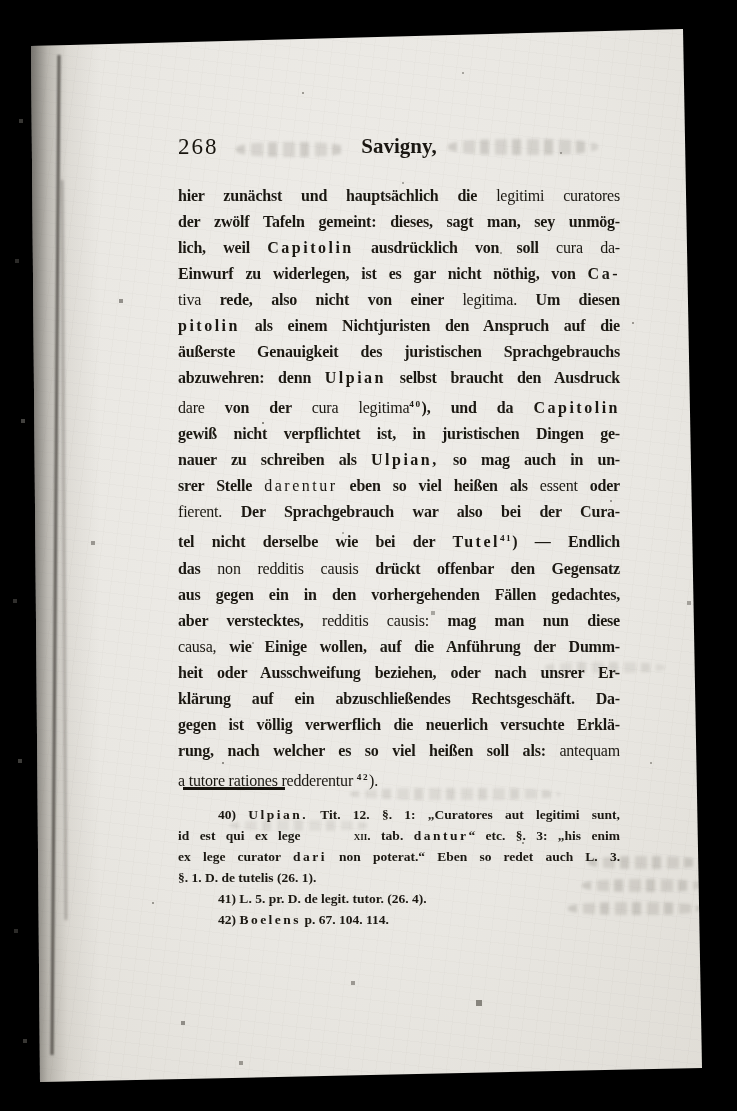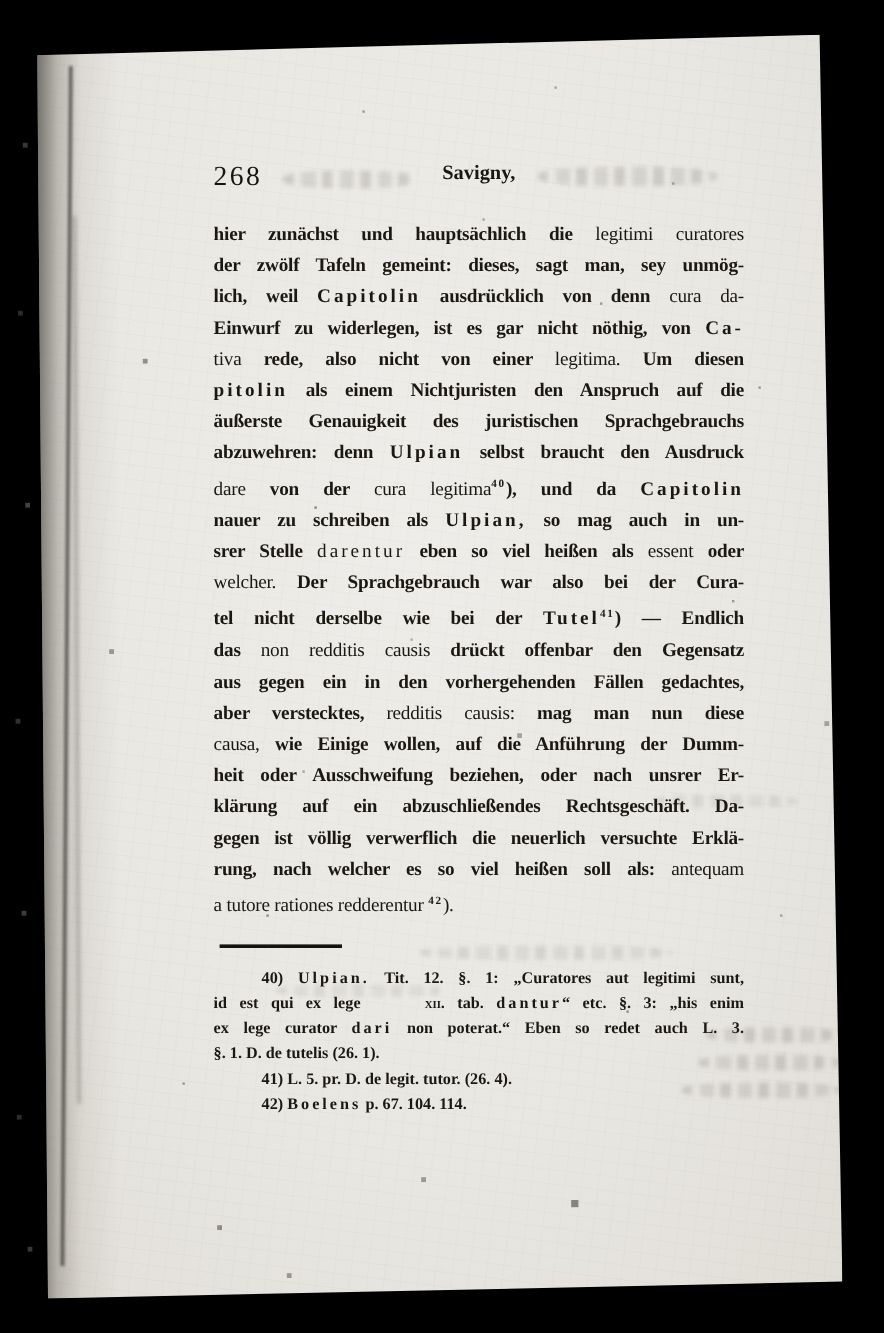--- a/index.html
+++ b/index.html
@@ -56,21 +56,21 @@
   .sm4 { left:588px; top:856px; width:112px; height:13px; }
   .sm5 { left:582px; top:879px; width:120px; height:13px; }
   .sm6 { left:568px; top:902px; width:132px; height:13px; }
   .sm7 { left:545px; top:662px; width:120px; height:11px; opacity:.3; }
   .sm8 { left:230px; top:820px; width:140px; height:11px; opacity:.28; }
 
   
   .pagenum { position:absolute; left:178px; top:134px; font-size:23px; font-weight:400;
     letter-spacing:2px; color:#17140e; }
   .runhead { position:absolute; left:178px; top:134px; width:442px; text-align:center;
-    font-size:17px; font-weight:700; color:#1a1712; }
+    font-size:21px; font-weight:700; color:#1a1712; }
 
   
   .body-block { position:absolute; left:178px; top:183px; width:442px;
     font-size:16px; line-height:26px; letter-spacing:-0.2px; color:#1b1812; }
   .fnotes-block { position:absolute; left:178px; top:804px; width:442px;
     font-size:13.5px; line-height:21px; color:#1b1812; }
 
   .tline { text-align:justify; text-align-last:justify; height:auto; }
   .no-just { text-align:center; text-align-last:left; }
   .indent { text-indent:40px; }
@@ -106,30 +106,31 @@
   <div class="smudge sm6"></div>
   <div class="smudge sm7"></div>
   <div class="smudge sm8"></div>
 
   <div class="pagenum">268</div>
   <div class="runhead">Savigny,</div>
 
   <div class="body-block">
       <div class="tline"><span class="seg-f">hier zunächst und hauptsächlich die </span><span class="seg-l">legitimi curatores</span></div>
       <div class="tline"><span class="seg-f">der zwölf Tafeln gemeint: dieses, sagt man, sey unmög-</span></div>
-      <div class="tline"><span class="seg-f">lich, weil </span><span class="seg-fs">Capitolin</span><span class="seg-f"> ausdrücklich von denn </span><span class="seg-l">cura da-</span></div>
+      <div class="tline"><span class="seg-f">lich, weil </span><span class="seg-fs">Capitolin</span><span class="seg-f"> ausdrücklich von soll </span><span class="seg-l">cura da-</span></div>
       <div class="tline"><span class="seg-f">Einwurf zu widerlegen, ist es gar nicht nöthig, von </span><span class="seg-fs">Ca-</span></div>
       <div class="tline"><span class="seg-l">tiva</span><span class="seg-f"> rede, also nicht von einer </span><span class="seg-l">legitima.</span><span class="seg-f"> Um diesen</span></div>
       <div class="tline"><span class="seg-fs">pitolin</span><span class="seg-f"> als einem Nichtjuristen den Anspruch auf die</span></div>
       <div class="tline"><span class="seg-f">äußerste Genauigkeit des juristischen Sprachgebrauchs</span></div>
       <div class="tline"><span class="seg-f">abzuwehren: denn </span><span class="seg-fs">Ulpian</span><span class="seg-f"> selbst braucht den Ausdruck</span></div>
       <div class="tline"><span class="seg-l">dare</span><span class="seg-f"> von der </span><span class="seg-l">cura legitima</span><span class="seg-sup">40</span><span class="seg-f">), und da </span><span class="seg-fs">Capitolin</span></div>
+      <div class="tline"><span class="seg-f">gewiß nicht verpflichtet ist, in juristischen Dingen ge-</span></div>
       <div class="tline"><span class="seg-f">nauer zu schreiben als </span><span class="seg-fs">Ulpian,</span><span class="seg-f"> so mag auch in un-</span></div>
       <div class="tline"><span class="seg-f">srer Stelle </span><span class="seg-s">darentur</span><span class="seg-f"> eben so viel heißen als </span><span class="seg-l">essent</span><span class="seg-f"> oder</span></div>
-      <div class="tline"><span class="seg-l">welcher.</span><span class="seg-f"> Der Sprachgebrauch war also bei der Cura-</span></div>
+      <div class="tline"><span class="seg-l">fierent.</span><span class="seg-f"> Der Sprachgebrauch war also bei der Cura-</span></div>
       <div class="tline"><span class="seg-f">tel nicht derselbe wie bei der </span><span class="seg-fs">Tutel</span><span class="seg-sup">41</span><span class="seg-f">) — Endlich</span></div>
       <div class="tline"><span class="seg-f">das </span><span class="seg-l">non redditis causis</span><span class="seg-f"> drückt offenbar den Gegensatz</span></div>
       <div class="tline"><span class="seg-f">aus gegen ein in den vorhergehenden Fällen gedachtes,</span></div>
       <div class="tline"><span class="seg-f">aber verstecktes, </span><span class="seg-l">redditis causis:</span><span class="seg-f"> mag man nun diese</span></div>
       <div class="tline"><span class="seg-l">causa,</span><span class="seg-f"> wie Einige wollen, auf die Anführung der Dumm-</span></div>
       <div class="tline"><span class="seg-f">heit oder Ausschweifung beziehen, oder nach unsrer Er-</span></div>
       <div class="tline"><span class="seg-f">klärung auf ein abzuschließendes Rechtsgeschäft. Da-</span></div>
       <div class="tline"><span class="seg-f">gegen ist völlig verwerflich die neuerlich versuchte Erklä-</span></div>
       <div class="tline"><span class="seg-f">rung, nach welcher es so viel heißen soll als: </span><span class="seg-l">antequam</span></div>
       <div class="tline no-just"><span class="seg-l">a tutore rationes redderentur </span><span class="seg-sup">42</span><span class="seg-l">).</span></div>

